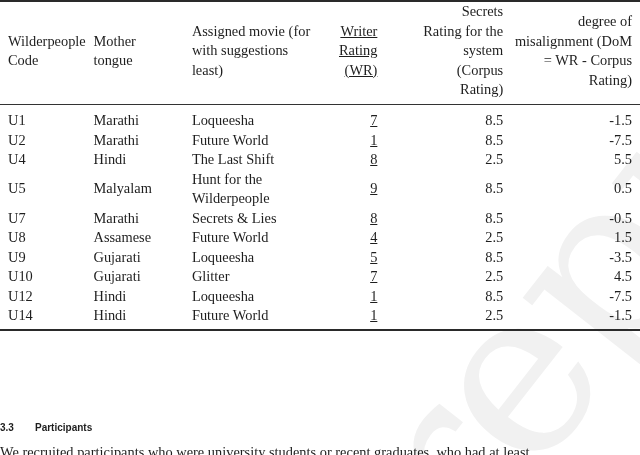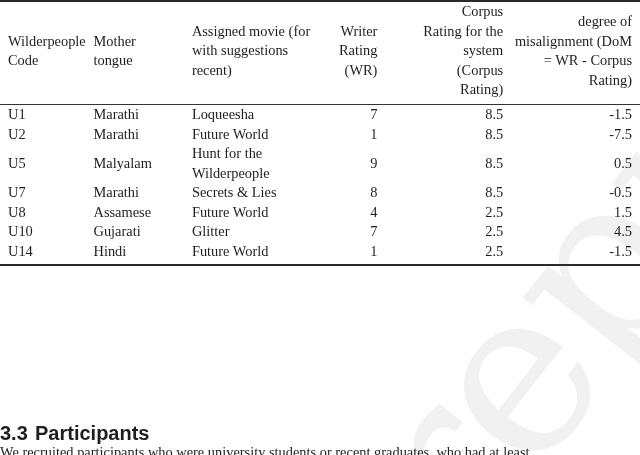--- a/index.html
+++ b/index.html
@@ -24,33 +24,33 @@
   table.top { border-top: 2px solid #2a2a2a; }
   thead tr { border-bottom: 1px solid #333; }
   thead th {
     font-weight: normal; vertical-align: middle;
     padding: 0 0 4px 0; height: 98px;
   }
   th.l, td.l { text-align: left; }
   th.r, td.r { text-align: right; }
   tbody td { padding: 0; height: 19.3px; vertical-align: middle; }
   tbody tr.tall td { height: 39px; }
-  tbody tr:first-child td { padding-top: 0; margin-left: 12px; }
+  tbody tr:first-child td { padding-top: 6px; margin-left: 12px; }
   tbody tr:last-child { border-bottom: 2px solid #2a2a2a; }
   tbody tr:last-child td { padding-bottom: 3px; }
   .c1 { padding-left: 8px !important; width: 86px; }
   .c2 { width: 101px; }
   .c3 { width: 140px; }
-  .c4 { width: 50px; padding-right: 0 !important; }
+  .c4 { width: 50px; padding-right: 0 !important; text-decoration: underline; }
   .c5 { width: 131px; }
   .c6 { width: 132px; padding-right: 8px !important; }
   .section {
     position: absolute; left: 0; top: 422px;
     font-family: "Liberation Sans", "DejaVu Sans", sans-serif;
-    font-weight: bold; font-size: 20px; color: #1e1e1e;
+    font-weight: bold; font-size: 10px; color: #1e1e1e;
   }
   .section .num { display: inline-block; width: 35px; }
   .body-text {
     position: absolute; left: 0; top: 444px; width: 660px;
     font-size: 14.4px; white-space: nowrap; color: #1e1e1e;
   }
 </style>
 </head>
 <body>
 
@@ -64,29 +64,29 @@
           <span>Wilderpeople</span><br>
           <span>Code</span>
         </th>
         <th class="l c2">
           <span>Mother</span><br>
           <span>tongue</span>
         </th>
         <th class="l c3">
           <span>Assigned movie (for</span><br>
           <span>with suggestions</span><br>
-          <span>recent)</span>
+          <span>least)</span>
         </th>
         <th class="r c4">
           <span>Writer</span><br>
           <span>Rating</span><br>
           <span>(WR)</span>
         </th>
         <th class="r c5">
-          <span>Corpus</span><br>
+          <span>Secrets</span><br>
           <span>Rating for the</span><br>
           <span>system</span><br>
           <span>(Corpus</span><br>
           <span>Rating)</span>
         </th>
         <th class="r c6">
           <span>degree of</span><br>
           <span>misalignment (DoM</span><br>
           <span>= WR - Corpus</span><br>
           <span>Rating)</span>
@@ -103,20 +103,28 @@
         <td class="r c6">-1.5</td>
       </tr>
       <tr>
         <td class="l c1">U2</td>
         <td class="l c2">Marathi</td>
         <td class="l c3">Future World</td>
         <td class="r c4">1</td>
         <td class="r c5">8.5</td>
         <td class="r c6">-7.5</td>
       </tr>
+      <tr>
+        <td class="l c1">U4</td>
+        <td class="l c2">Hindi</td>
+        <td class="l c3">The Last Shift</td>
+        <td class="r c4">8</td>
+        <td class="r c5">2.5</td>
+        <td class="r c6">5.5</td>
+      </tr>
       <tr class="tall">
         <td class="l c1">U5</td>
         <td class="l c2">Malyalam</td>
         <td class="l c3">
           <span>Hunt for the</span><br>
           <span>Wilderpeople</span>
         </td>
         <td class="r c4">9</td>
         <td class="r c5">8.5</td>
         <td class="r c6">0.5</td>
@@ -131,26 +139,42 @@
       </tr>
       <tr>
         <td class="l c1">U8</td>
         <td class="l c2">Assamese</td>
         <td class="l c3">Future World</td>
         <td class="r c4">4</td>
         <td class="r c5">2.5</td>
         <td class="r c6">1.5</td>
       </tr>
       <tr>
+        <td class="l c1">U9</td>
+        <td class="l c2">Gujarati</td>
+        <td class="l c3">Loqueesha</td>
+        <td class="r c4">5</td>
+        <td class="r c5">8.5</td>
+        <td class="r c6">-3.5</td>
+      </tr>
+      <tr>
         <td class="l c1">U10</td>
         <td class="l c2">Gujarati</td>
         <td class="l c3">Glitter</td>
         <td class="r c4">7</td>
         <td class="r c5">2.5</td>
         <td class="r c6">4.5</td>
+      </tr>
+      <tr>
+        <td class="l c1">U12</td>
+        <td class="l c2">Hindi</td>
+        <td class="l c3">Loqueesha</td>
+        <td class="r c4">1</td>
+        <td class="r c5">8.5</td>
+        <td class="r c6">-7.5</td>
       </tr>
       <tr>
         <td class="l c1">U14</td>
         <td class="l c2">Hindi</td>
         <td class="l c3">Future World</td>
         <td class="r c4">1</td>
         <td class="r c5">2.5</td>
         <td class="r c6">-1.5</td>
       </tr>
     </tbody>

